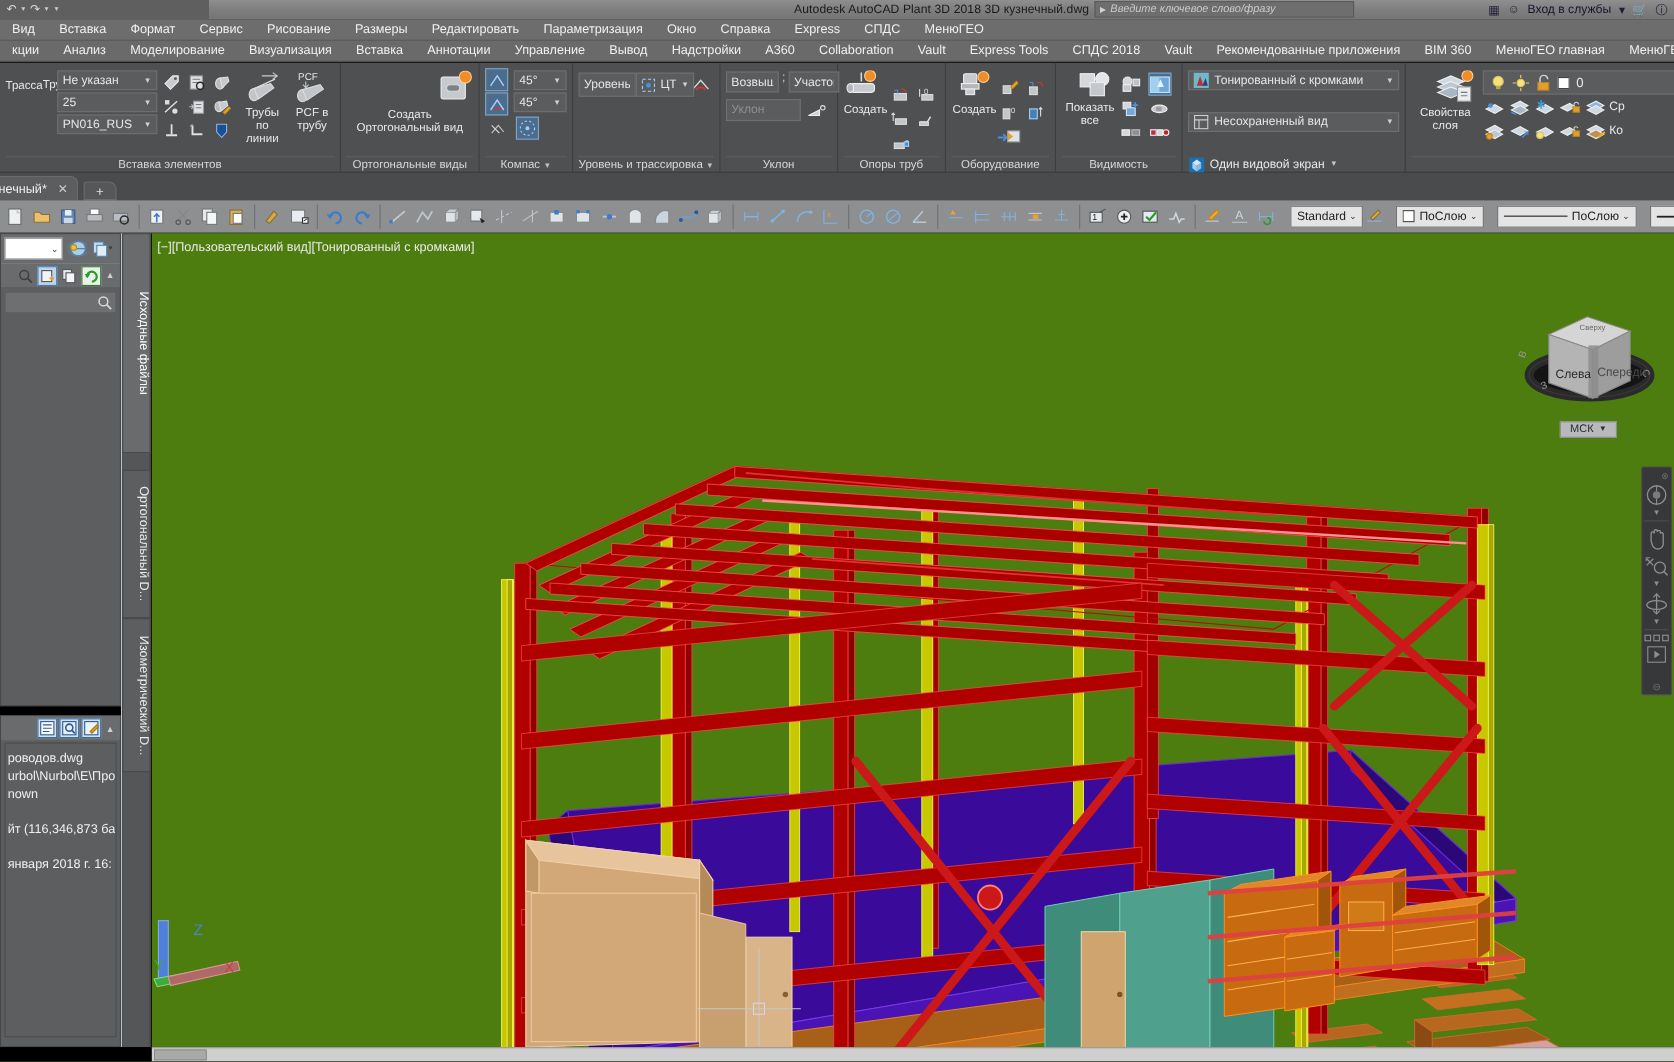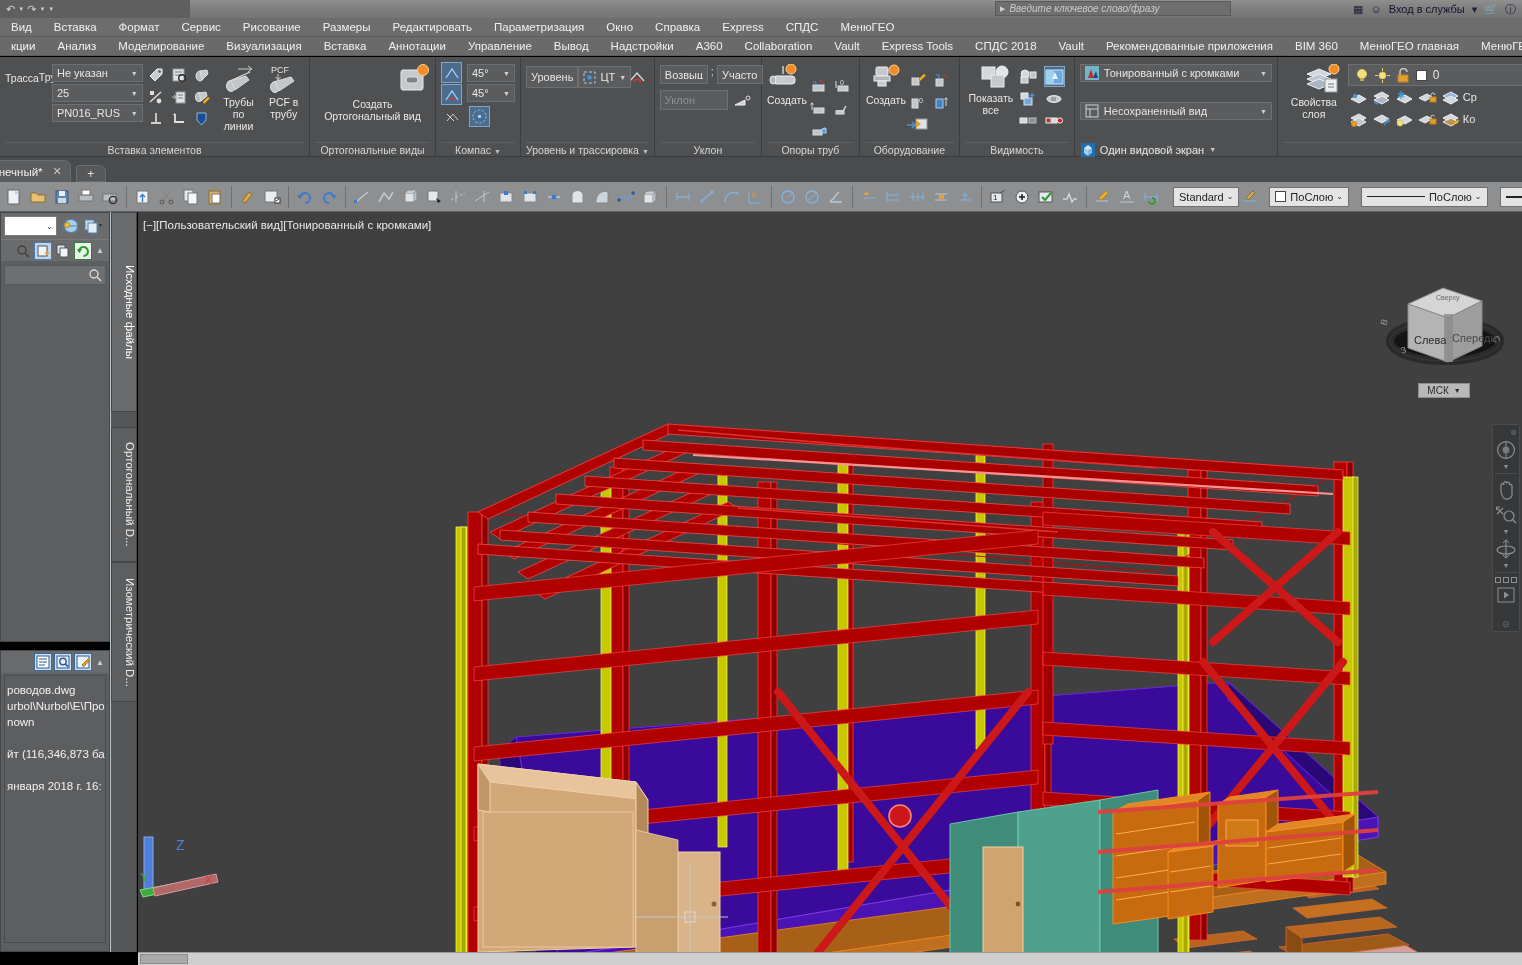--- a/index.html
+++ b/index.html
@@ -137,21 +137,21 @@
   }
   .tcombo .tv { flex: 1; white-space: nowrap; overflow: hidden; display:flex; align-items:center; gap:4px;}
   .tcombo .tar { font-size: 8px; color: #333; padding: 0 3px; }
   .swatch { width: 11px; height: 11px; border: 1px solid #444; display:inline-block; }
   .lineprev { width: 58px; height: 1px; background: #222; display:inline-block; }
   .lineprev.thick { height: 2px; width: 40px; }
 
   
   .canvas {
     position: absolute; left: 138px; top: 212px; width: 1384px; height: 740px;
-    background: #404040; overflow: hidden;
+    background: #4d7c0f; overflow: hidden;
   }
   .vplabel {
     position: absolute; left: 5px; top: 7px; font-size: 11.5px; color: #e9e9e9;
     white-space: nowrap;
   }
 
   
   .lpal-top {
     position: absolute; left: 0; top: 212px; width: 110px; height: 430px;
     background: #5d5e60; border: 1px solid #46474a;
@@ -243,20 +243,21 @@
 <body>
 
 <div class="titlebar">
   <div class="qat">
     <span class="qat-ico">↶</span>
     <span class="qat-caret">▼</span>
     <span class="qat-ico">↷</span>
     <span class="qat-caret">▼</span>
     <span class="qat-caret">▼</span>
   </div>
+  <div class="app-title">Autodesk AutoCAD Plant 3D 2018    3D кузнечный.dwg</div>
   <div class="search-box">
     <span class="search-caret">▶</span>
     <span class="search-ph">Введите ключевое слово/фразу</span>
   </div>
   <div class="tb-right">
     <span class="ico">▦</span>
     <span class="ico">☺</span>
     <span class="signin">Вход в службы</span>
     <span class="ico">▾</span>
     <span class="ico">🛒</span>

